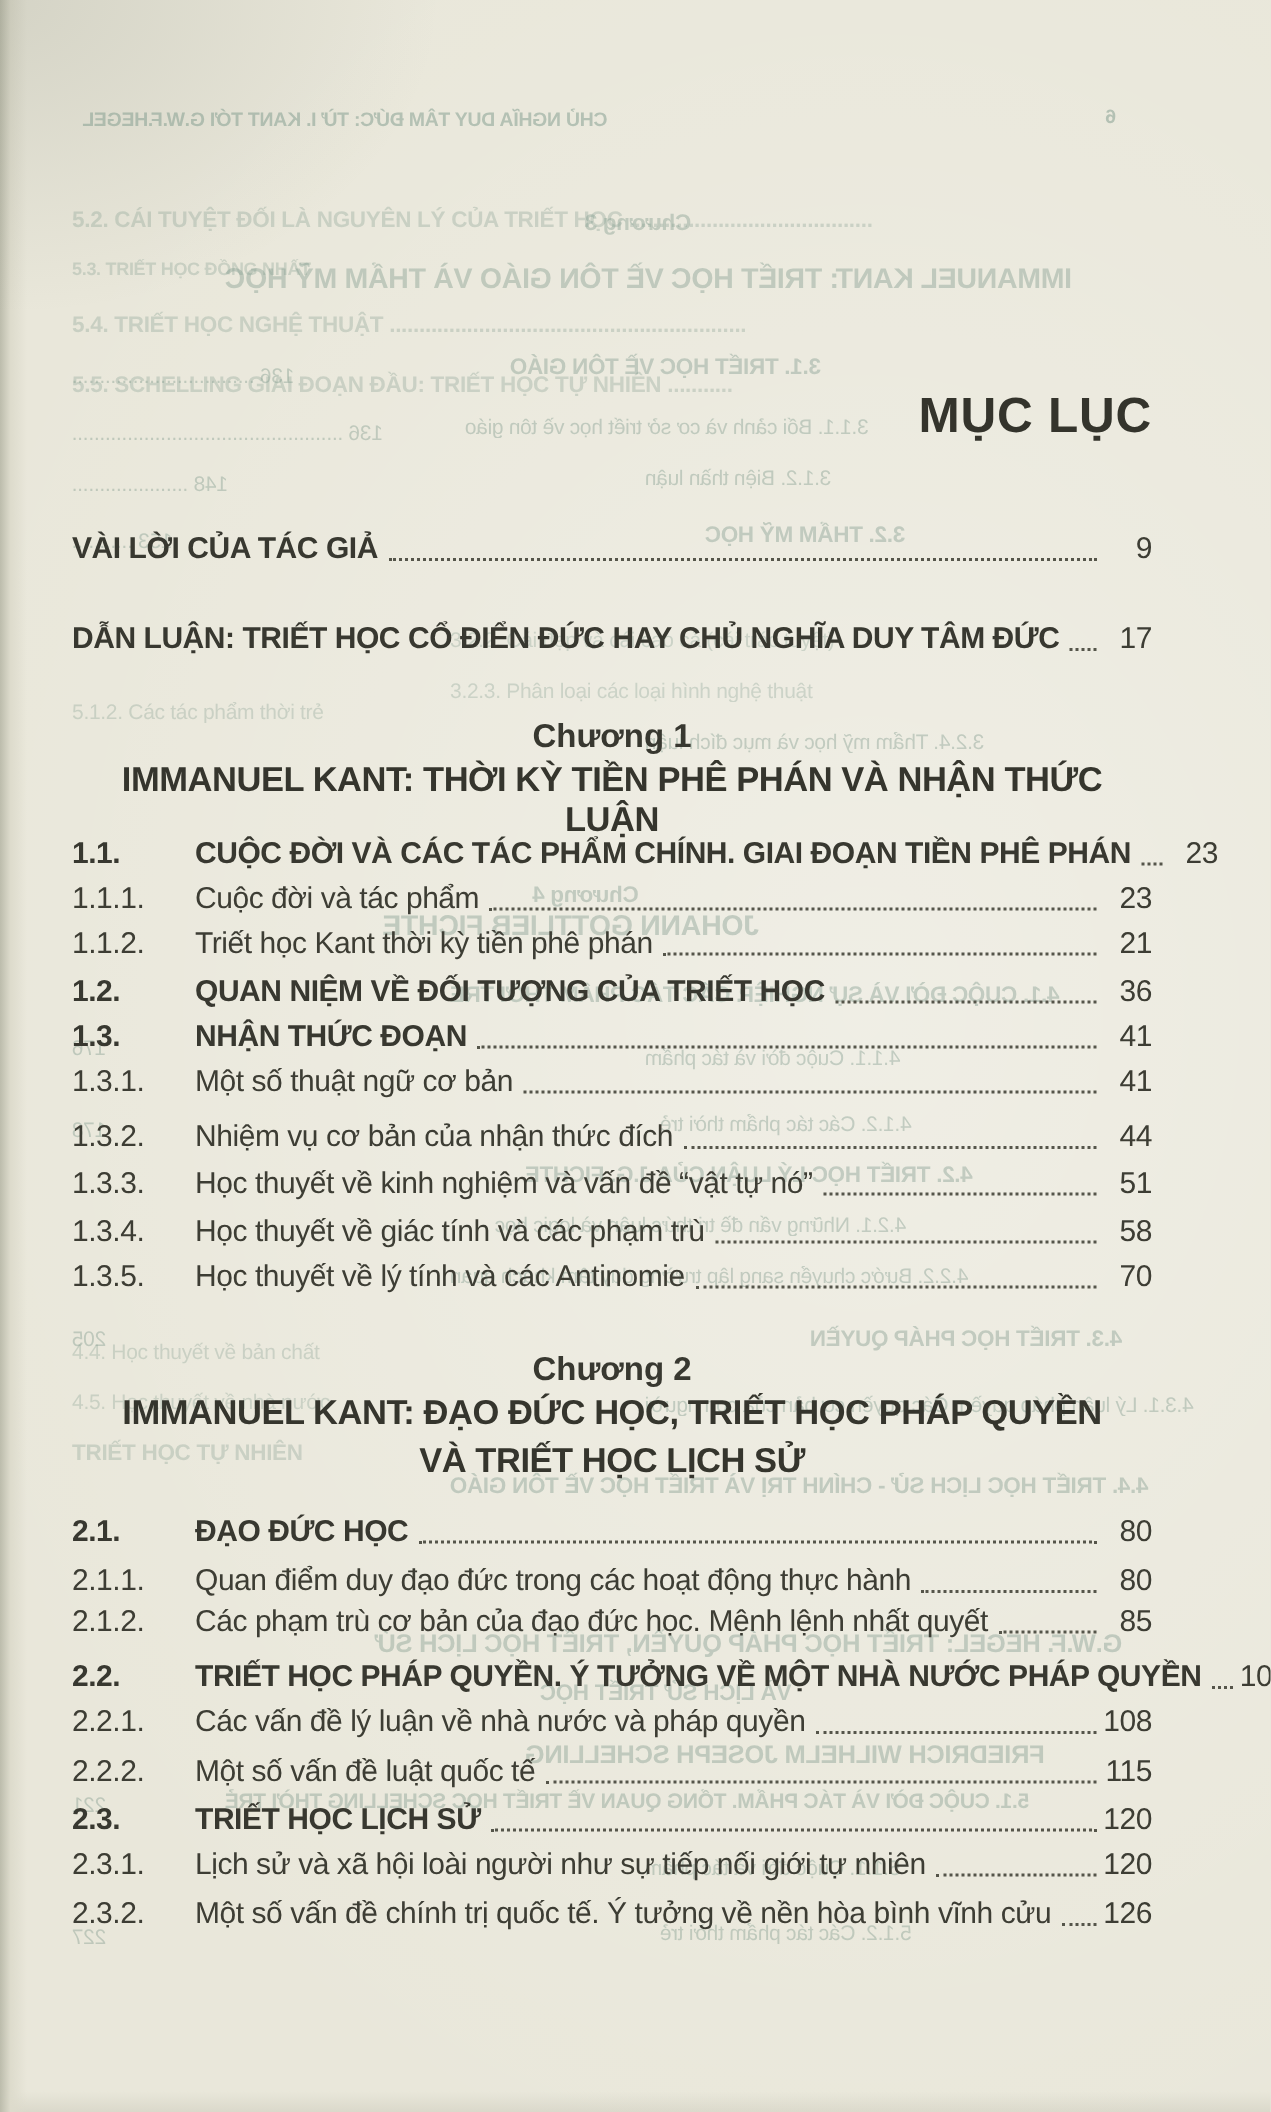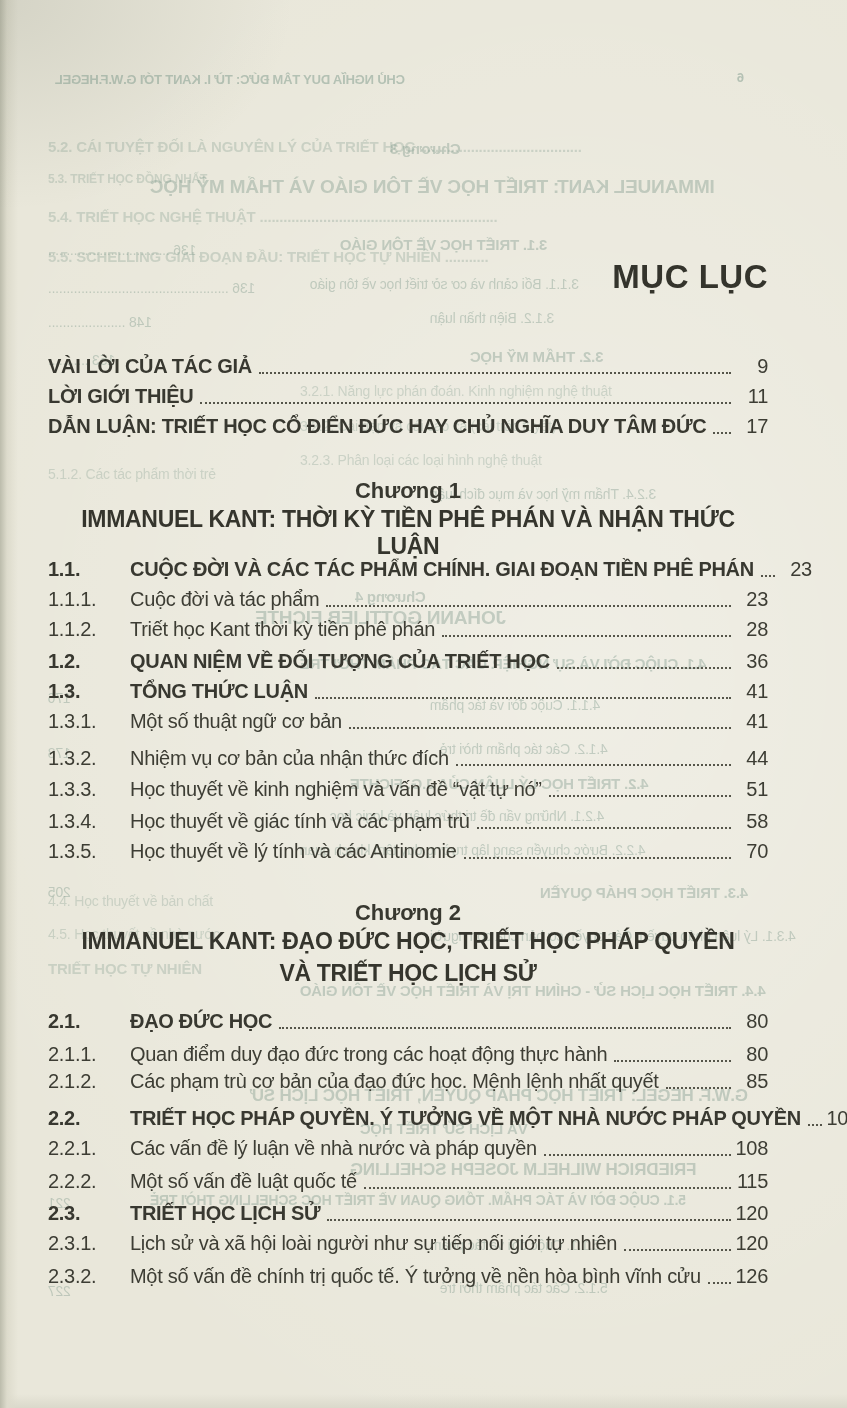--- a/index.html
+++ b/index.html
@@ -50,21 +50,20 @@
     <div class="bl b" style="top:208px;left:48px;font-size:15px">5.4.    TRIẾT HỌC NGHỆ THUẬT ............................................................</div>
     <div class="bl m" style="top:242px;left:48px;font-size:14px">136 .................................</div>
     <div class="bl m b" style="top:236px;left:340px;font-size:15px">3.1.    TRIẾT HỌC VỀ TÔN GIÁO</div>
     <div class="bl b" style="top:248px;left:48px;font-size:15px">5.5.    SCHELLING GIAI ĐOẠN ĐẦU: TRIẾT HỌC TỰ NHIÊN ...........</div>
     <div class="bl m" style="top:276px;left:310px;font-size:14px">3.1.1. Bối cảnh và cơ sở triết học về tôn giáo</div>
     <div class="bl m" style="top:280px;left:48px;font-size:14px">136 .................................................</div>
     <div class="bl m" style="top:310px;left:430px;font-size:14px">3.1.2. Biện thần luận</div>
     <div class="bl m" style="top:314px;left:48px;font-size:14px">148 .....................</div>
     <div class="bl m b" style="top:348px;left:470px;font-size:15px">3.2.    THẨM MỸ HỌC</div>
     <div class="bl m" style="top:352px;left:48px;font-size:14px">153 ...........</div>
-    <div class="bl" style="top:383px;left:300px;font-size:14px">3.2.1. Năng lực phán đoán. Kinh nghiệm nghệ thuật</div>
     <div class="bl" style="top:418px;left:300px;font-size:14px">3.2.2. Cái đẹp và cái cao cả (cái trác tuyệt)</div>
     <div class="bl" style="top:452px;left:300px;font-size:14px">3.2.3. Phân loại các loại hình nghệ thuật</div>
     <div class="bl" style="top:466px;left:48px;font-size:14px">5.1.2. Các tác phẩm thời trẻ</div>
     <div class="bl m" style="top:486px;left:430px;font-size:14px">3.2.4. Thẩm mỹ học và mục đích luận</div>
     <div class="bl m b" style="top:588px;left:355px;font-size:15px">Chương 4</div>
     <div class="bl m b" style="top:607px;left:255px;font-size:19px">JOHANN GOTTLIEB FICHTE</div>
     <div class="bl m b" style="top:655px;left:300px;font-size:15px">4.1.    CUỘC ĐỜI VÀ SỰ NGHIỆP. CÁC TÁC PHẨM THỜI TRẺ</div>
     <div class="bl m" style="top:697px;left:430px;font-size:14px">4.1.1. Cuộc đời và tác phẩm</div>
     <div class="bl m" style="top:690px;left:48px;font-size:14px">176</div>
     <div class="bl m" style="top:741px;left:440px;font-size:14px">4.1.2. Các tác phẩm thời trẻ</div>
@@ -89,25 +88,20 @@
     <div class="bl m" style="top:1283px;left:48px;font-size:14px">227</div>
   </div>
 
   <h1 class="title" style="top:258px">MỤC LỤC</h1>
 
   <div class="row front" style="top:353px">
     <span class="lbl">VÀI LỜI CỦA TÁC GIẢ</span>
     <span class="dots"></span>
     <span class="pg">9</span>
   </div>
-  <div class="row front" style="top:383px">
-    <span class="lbl">LỜI GIỚI THIỆU</span>
-    <span class="dots"></span>
-    <span class="pg">11</span>
-  </div>
   <div class="row front" style="top:413px">
     <span class="lbl">DẪN LUẬN: TRIẾT HỌC CỔ ĐIỂN ĐỨC HAY CHỦ NGHĨA DUY TÂM ĐỨC</span>
     <span class="dots"></span>
     <span class="pg">17</span>
   </div>
 
   <div class="kicker" style="top:478px">Chương 1</div>
   <div class="chtitle" style="top:506px">IMMANUEL KANT: THỜI KỲ TIỀN PHÊ PHÁN VÀ NHẬN THỨC LUẬN</div>
 
   <div class="row sec" style="top:556px">
@@ -119,31 +113,31 @@
   <div class="row" style="top:586px">
     <span class="num">1.1.1.</span>
     <span class="lbl">Cuộc đời và tác phẩm</span>
     <span class="dots"></span>
     <span class="pg">23</span>
   </div>
   <div class="row" style="top:616px">
     <span class="num">1.1.2.</span>
     <span class="lbl">Triết học Kant thời kỳ tiền phê phán</span>
     <span class="dots"></span>
-    <span class="pg">28</span>
+    <span class="pg">21</span>
   </div>
   <div class="row sec" style="top:648px">
     <span class="num">1.2.</span>
     <span class="lbl">QUAN NIỆM VỀ ĐỐI TƯỢNG CỦA TRIẾT HỌC</span>
     <span class="dots"></span>
     <span class="pg">36</span>
   </div>
   <div class="row sec" style="top:678px">
     <span class="num">1.3.</span>
-    <span class="lbl">TỔNG THỨC LUẬN</span>
+    <span class="lbl">NHẬN THỨC ĐOẠN</span>
     <span class="dots"></span>
     <span class="pg">41</span>
   </div>
   <div class="row" style="top:708px">
     <span class="num">1.3.1.</span>
     <span class="lbl">Một số thuật ngữ cơ bản</span>
     <span class="dots"></span>
     <span class="pg">41</span>
   </div>
   <div class="row" style="top:745px">

